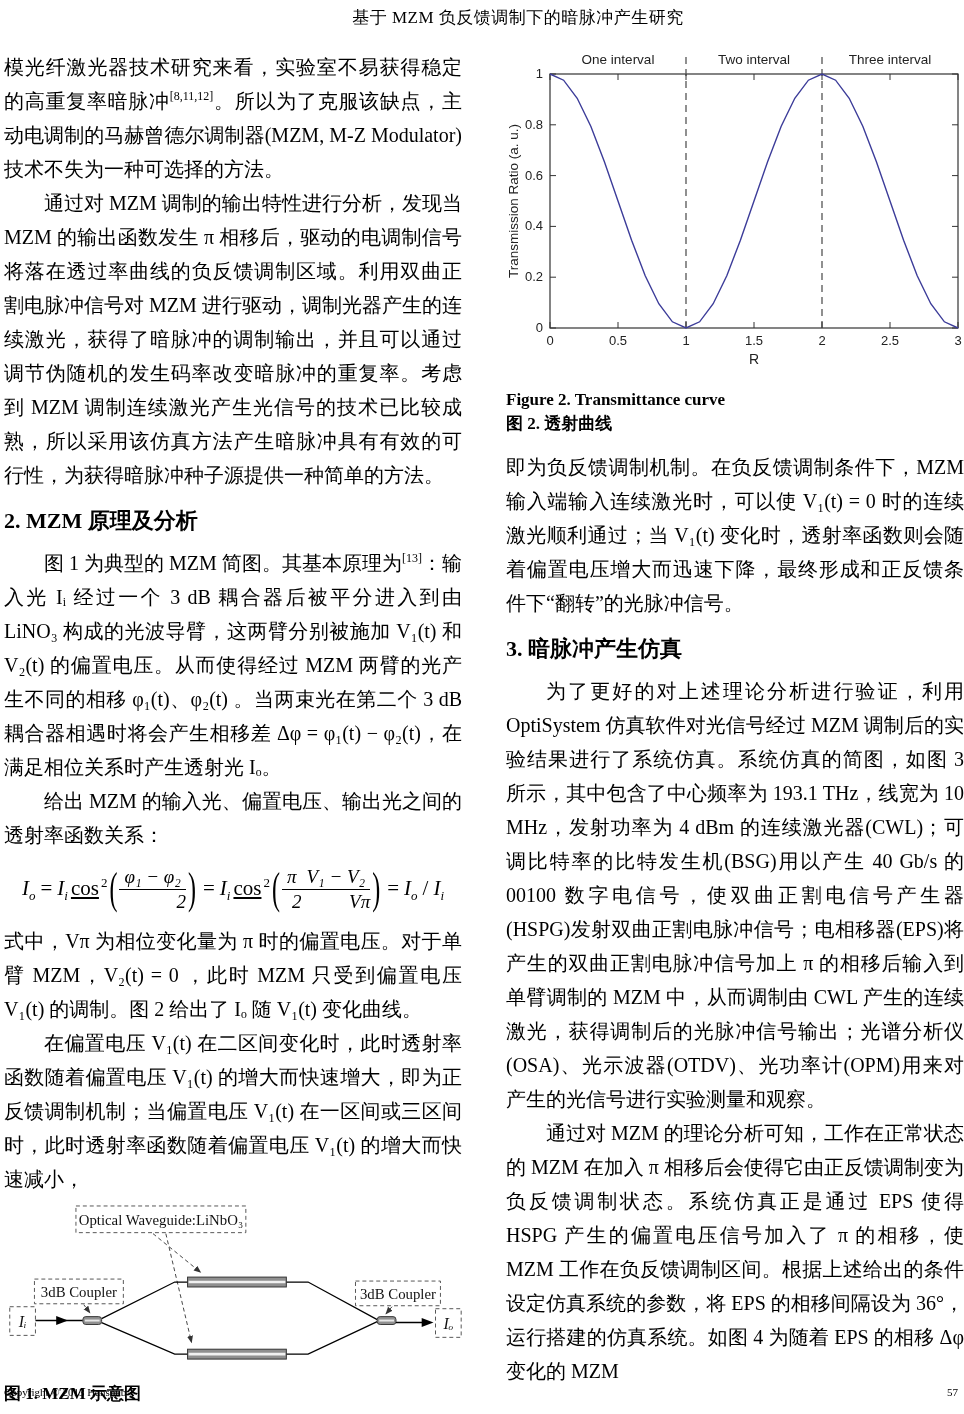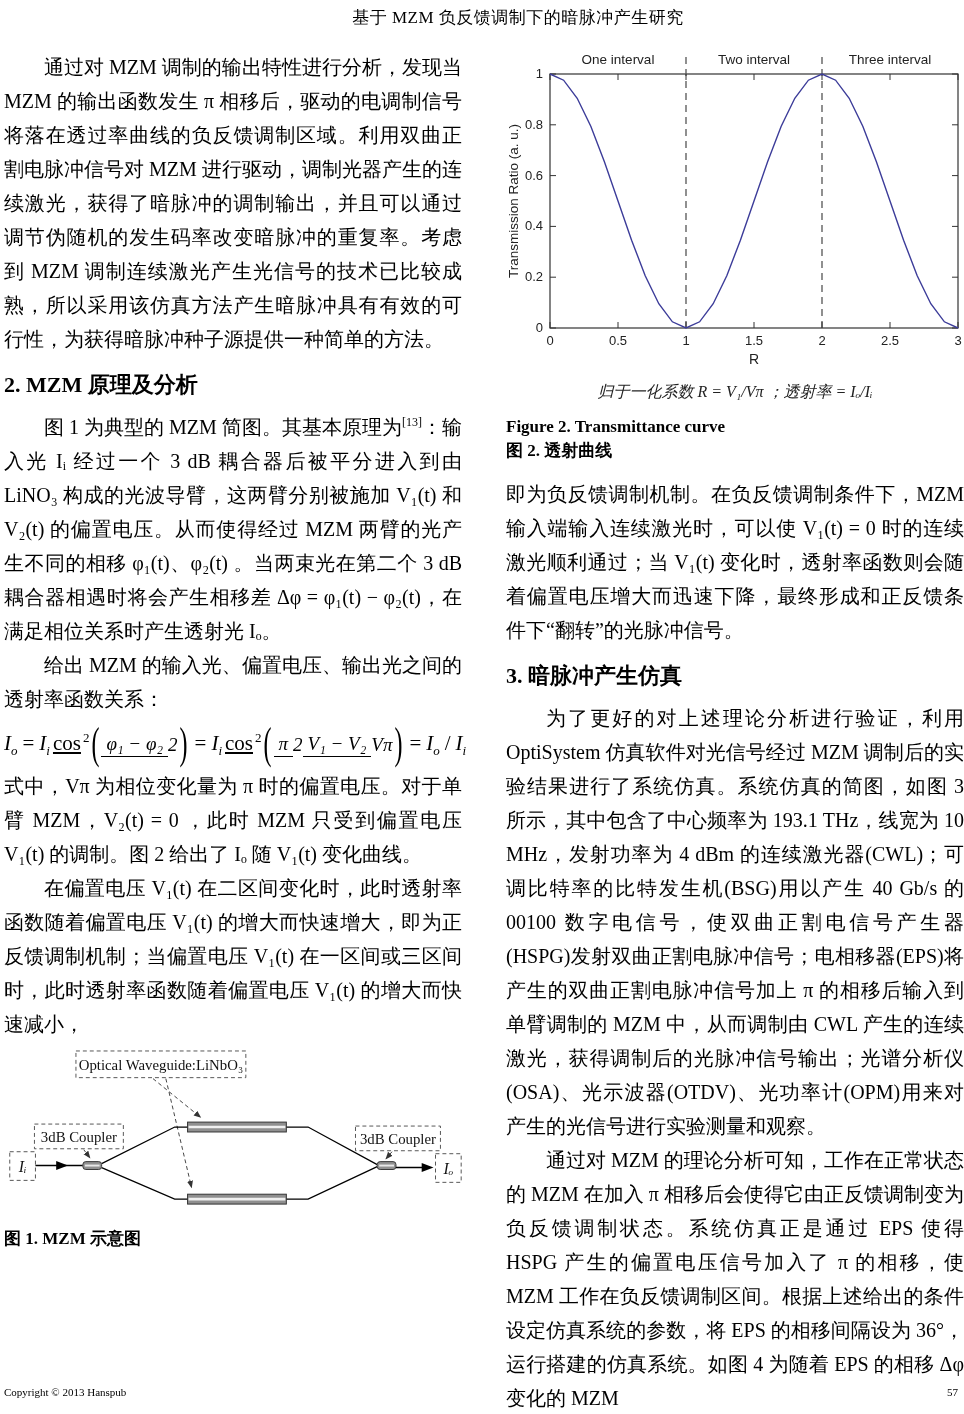--- a/index.html
+++ b/index.html
@@ -15,21 +15,21 @@
   sup.ref{font-size:12px;line-height:0;}
   h2.sec{font-size:22px;font-weight:bold;margin:14px 0 10px;font-family:"Liberation Serif",serif;}
   
   .equation{text-align:center;font-size:21px;margin:14px 0 10px;white-space:nowrap;}
   .eq-var{font-style:italic;}
   .eq-sub{font-size:13px;font-style:italic;}
   .eq-sup{font-size:13px;}
   .eq-op{padding:0 5px;}
   .eq-fn{padding:0 2px 0 3px;text-decoration:underline;}
   .eq-paren{display:inline-block;transform:scaleY(1.85);font-size:24px;vertical-align:-2px;padding:0 2px;font-weight:400;}
-  .eq-frac{display:inline-flex;flex-direction:row;vertical-align:middle;text-align:right;
+  .eq-frac{display:inline-flex;flex-direction:column;vertical-align:middle;text-align:right;
            font-style:italic;line-height:1.18;font-size:19px;}
   .eq-frac .n{border-bottom:1.2px solid #000;padding:0 5px 1px;}
   .eq-frac .d{padding-top:1px;}
   
   figure{margin:0;}
   .fig1-wrap{margin-top:8px;}
   .figcap{font-weight:bold;font-size:17px;line-height:1.4;margin-top:12px;}
   .fig2-note{text-align:center;font-size:16px;font-style:italic;margin:6px 0 6px;color:#222;}
   .footer{position:absolute;left:4px;right:6px;top:1386px;display:flex;
           justify-content:space-between;font-size:11px;}
@@ -37,20 +37,21 @@
   svg text.serif{font-family:"Liberation Serif",serif;}
 </style>
 </head>
 <body>
 
 <div class="page">
 
   <div class="header">基于 MZM 负反馈调制下的暗脉冲产生研究</div>
 
   <div class="col col-left">
+    <p class="body-text"><span>模光纤激光器技术研究来看，实验室不易获得稳定的高重复率暗脉冲</span><sup class="ref">[8,11,12]</sup><span>。所以为了克服该缺点，主动电调制的马赫曾德尔调制器(MZM, M-Z Modulator)技术不失为一种可选择的方法。</span></p>
     <p class="body-text indent">通过对 MZM 调制的输出特性进行分析，发现当 MZM 的输出函数发生 π 相移后，驱动的电调制信号将落在透过率曲线的负反馈调制区域。利用双曲正割电脉冲信号对 MZM 进行驱动，调制光器产生的连续激光，获得了暗脉冲的调制输出，并且可以通过调节伪随机的发生码率改变暗脉冲的重复率。考虑到 MZM 调制连续激光产生光信号的技术已比较成熟，所以采用该仿真方法产生暗脉冲具有有效的可行性，为获得暗脉冲种子源提供一种简单的方法。</p>
 
     <h2 class="sec">2. MZM 原理及分析</h2>
 
     <p class="body-text indent"><span>图 1 为典型的 MZM 简图。其基本原理为</span><sup class="ref">[13]</sup><span>：输入光 Iᵢ 经过一个 3 dB 耦合器后被平分进入到由 LiNO₃ 构成的光波导臂，这两臂分别被施加 V₁(t) 和 V₂(t) 的偏置电压。从而使得经过 MZM 两臂的光产生不同的相移 φ₁(t)、φ₂(t) 。当两束光在第二个 3 dB 耦合器相遇时将会产生相移差 Δφ = φ₁(t) − φ₂(t)，在满足相位关系时产生透射光 Iₒ。</span></p>
     <p class="body-text indent">给出 MZM 的输入光、偏置电压、输出光之间的透射率函数关系：</p>
 
     <div class="equation" id="equation"><span class="eq-var">I</span><sub class="eq-sub">o</sub><span class="eq-op">=</span><span class="eq-var">I</span><sub class="eq-sub">i</sub><span class="eq-fn">cos</span><sup class="eq-sup">2</sup><span class="eq-paren">(</span><span class="eq-frac">
           <span class="n">φ₁ − φ₂</span>
           <span class="d">2</span>
@@ -160,21 +161,20 @@
           <line x1="44" y1="24" x2="50" y2="24" stroke="#333"></line>
           <line x1="452" y1="24" x2="446" y2="24" stroke="#333"></line>
           <text x="37" y="28" font-size="13" fill="#222" text-anchor="end">1</text>
           <polyline points="44.0,24.0 57.6,30.2 71.2,48.3 84.8,76.3 98.4,111.8 112.0,151.0 125.6,190.2 139.2,225.7 152.8,253.7 166.4,271.8 180.0,278.0 193.6,271.8 207.2,253.7 220.8,225.7 234.4,190.2 248.0,151.0 261.6,111.8 275.2,76.3 288.8,48.3 302.4,30.2 316.0,24.0 329.6,30.2 343.2,48.3 356.8,76.3 370.4,111.8 384.0,151.0 397.6,190.2 411.2,225.7 424.8,253.7 438.4,271.8 452.0,278.0" fill="none" stroke="#3c3c99" stroke-width="1.4"></polyline>
           <text x="112" y="14" font-size="13.5" fill="#222" text-anchor="middle">One interval</text>
           <text x="248" y="14" font-size="13.5" fill="#222" text-anchor="middle">Two interval</text>
           <text x="384" y="14" font-size="13.5" fill="#222" text-anchor="middle">Three interval</text>
           <text x="248" y="314" font-size="14" fill="#222" text-anchor="middle">R</text>
           <text transform="translate(12 151) rotate(-90)" font-size="13.5" fill="#222" text-anchor="middle">Transmission Ratio (a. u.)</text>
         </svg>
-      <div class="fig2-note">归于一化系数 R = V₁/Vπ ；透射率 = Iₒ/Iᵢ</div>
       <figcaption class="figcap">
         <div>Figure 2. Transmittance curve</div>
         <div>图 2.  透射曲线</div>
       </figcaption>
     </figure>
 
     <p class="body-text" style="margin-top:14px">即为负反馈调制机制。在负反馈调制条件下，MZM 输入端输入连续激光时，可以使 V₁(t) = 0 时的连续激光顺利通过；当 V₁(t) 变化时，透射率函数则会随着偏置电压增大而迅速下降，最终形成和正反馈条件下“翻转”的光脉冲信号。</p>
 
     <h2 class="sec">3.  暗脉冲产生仿真</h2>
 

